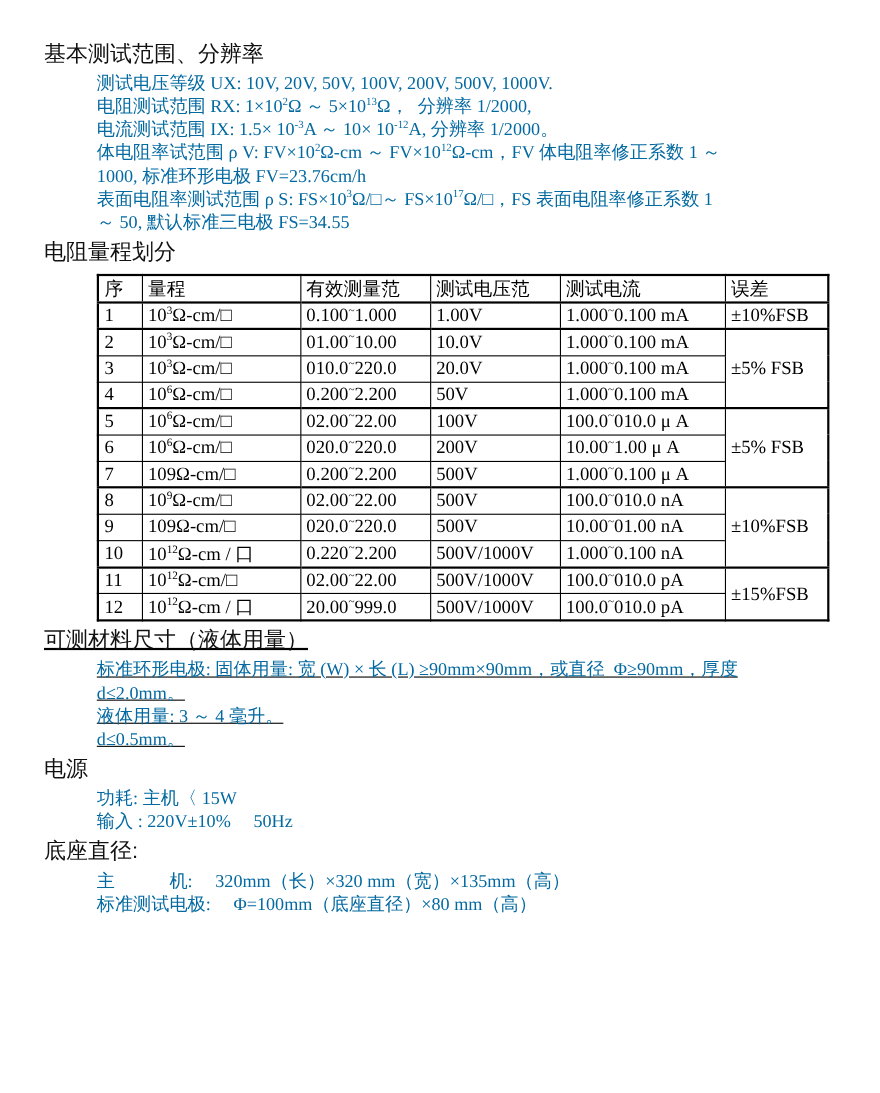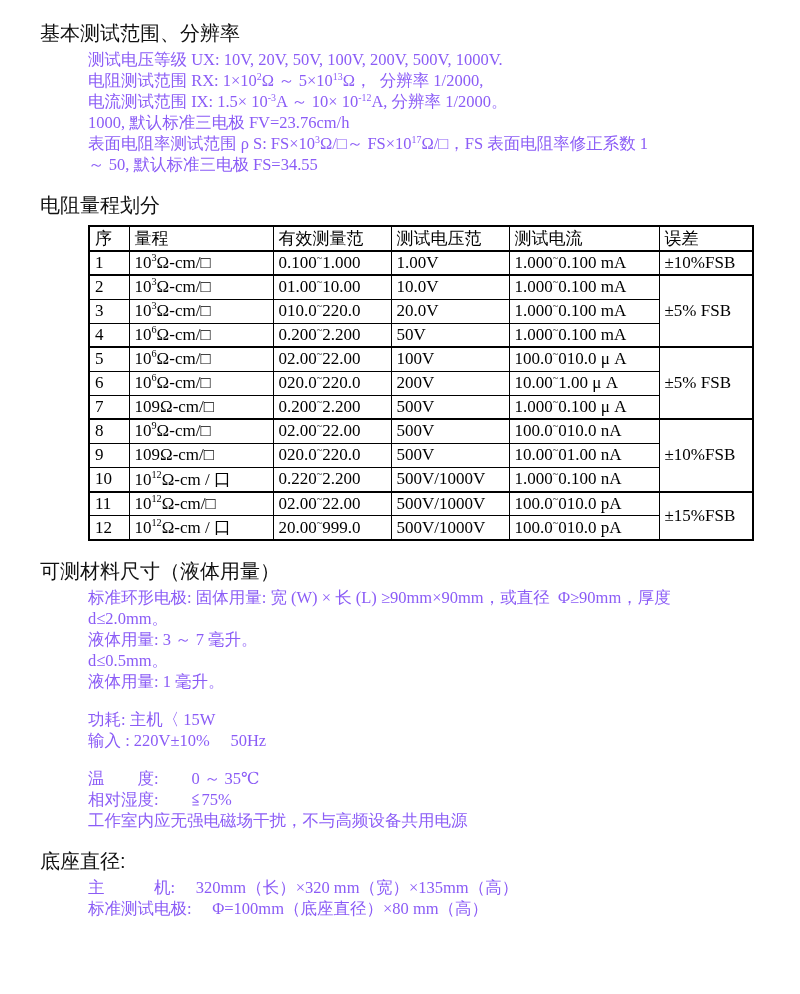--- a/index.html
+++ b/index.html
@@ -15,26 +15,26 @@
   .h {
     font-family: "Liberation Sans", "DejaVu Sans", sans-serif;
     font-size: 20px; font-weight: 400; color: #111;
     margin: 0; line-height: 26px;
   }
   .blk { margin-left: 48px; margin-top: 3px; }
   .line {
     white-space: pre;
     font-size: 16.5px;
     line-height: 21px;
-    color: #8b5cf6;
+    color: #0369a1;
   }
   sup { font-size: 60%; line-height: 0; vertical-align: super; letter-spacing: 0; }
 
-  .sec { margin-top: 0; }
-  .sec + .sec { margin-top: 17px; }
+  .sec { margin-top: 16px; }
+  .sec + .sec { margin-top: 4px; }
 
   table.range {
     border-collapse: collapse;
     width: 664px;
     table-layout: fixed;
     margin: 7px 0 0 48px;
     border: 2px solid #000;
   }
   table.range th, table.range td {
     border: 1px solid #000;
@@ -45,34 +45,35 @@
     text-align: left;
     white-space: pre;
     overflow: hidden;
     vertical-align: middle;
   }
   table.range thead th { border-bottom-width: 2px; }
   table.range tr.group-start td { border-top-width: 2px; }
   td.err { font-size: 17px; }
 
   .gap-s { margin-top: 10px; }
-  .gap-m { margin-top: 12px; }
+  .gap-m { margin-top: 12px; text-decoration: underline; }
 </style>
 </head>
 <body>
 
 <div class="page">
 
   <div class="sec">
     <div class="h">基本测试范围、分辨率</div>
     <div class="blk">
       <div class="line">测试电压等级 UX: 10V, 20V, 50V, 100V, 200V, 500V, 1000V.</div>
       <div class="line">电阻测试范围 RX: 1×10<sup>2</sup>Ω ～ 5×10<sup>13</sup>Ω，  分辨率 1/2000,</div>
       <div class="line">电流测试范围 IX: 1.5× 10<sup>-3</sup>A ～ 10× 10<sup>-12</sup>A, 分辨率 1/2000。</div>
-      <div class="line">1000, 默认标准三电极 FV=23.76cm/h</div>
+      <div class="line">体电阻率试范围 ρ V: FV×10<sup>2</sup>Ω-cm ～ FV×10<sup>12</sup>Ω-cm，FV 体电阻率修正系数 1 ～</div>
+      <div class="line">1000, 标准环形电极 FV=23.76cm/h</div>
       <div class="line">表面电阻率测试范围 ρ S: FS×10<sup>3</sup>Ω/□～ FS×10<sup>17</sup>Ω/□，FS 表面电阻率修正系数 1</div>
       <div class="line">～ 50, 默认标准三电极 FS=34.55</div>
     </div>
   </div>
 
   <div class="sec gap-s">
     <div class="h">电阻量程划分</div>
     <table class="range">
       <colgroup>
         <col style="width:40px">
@@ -184,39 +185,34 @@
           </tr>
         </tbody>
     </table>
   </div>
 
   <div class="sec gap-m">
     <div class="h">可测材料尺寸（液体用量）</div>
     <div class="blk">
       <div class="line">标准环形电极: 固体用量: 宽 (W) × 长 (L) ≥90mm×90mm，或直径  Φ≥90mm，厚度</div>
       <div class="line">d≤2.0mm。</div>
-      <div class="line">液体用量: 3 ～ 7 毫升。</div>
+      <div class="line">液体用量: 3 ～ 4 毫升。</div>
       <div class="line">d≤0.5mm。</div>
-      <div class="line">液体用量: 1 毫升。</div>
-    </div>
-  </div>
-
-  <div class="sec">
+    </div>
+  </div>
+
+  <div class="sec">
+    <div class="h">电源</div>
     <div class="blk">
       <div class="line">功耗: 主机〈 15W</div>
       <div class="line">输入 : 220V±10%     50Hz</div>
     </div>
   </div>
 
   <div class="sec">
-    <div class="blk">
-      <div class="line">温　　度:　　0 ～ 35℃</div>
-      <div class="line">相对湿度:　　≦75%</div>
-      <div class="line">工作室内应无强电磁场干扰，不与高频设备共用电源</div>
-    </div>
   </div>
 
   <div class="sec">
     <div class="h">底座直径:</div>
     <div class="blk">
       <div class="line">主　　　机:　 320mm（长）×320 mm（宽）×135mm（高）</div>
       <div class="line">标准测试电极:　 Φ=100mm（底座直径）×80 mm（高）</div>
     </div>
   </div>
 

